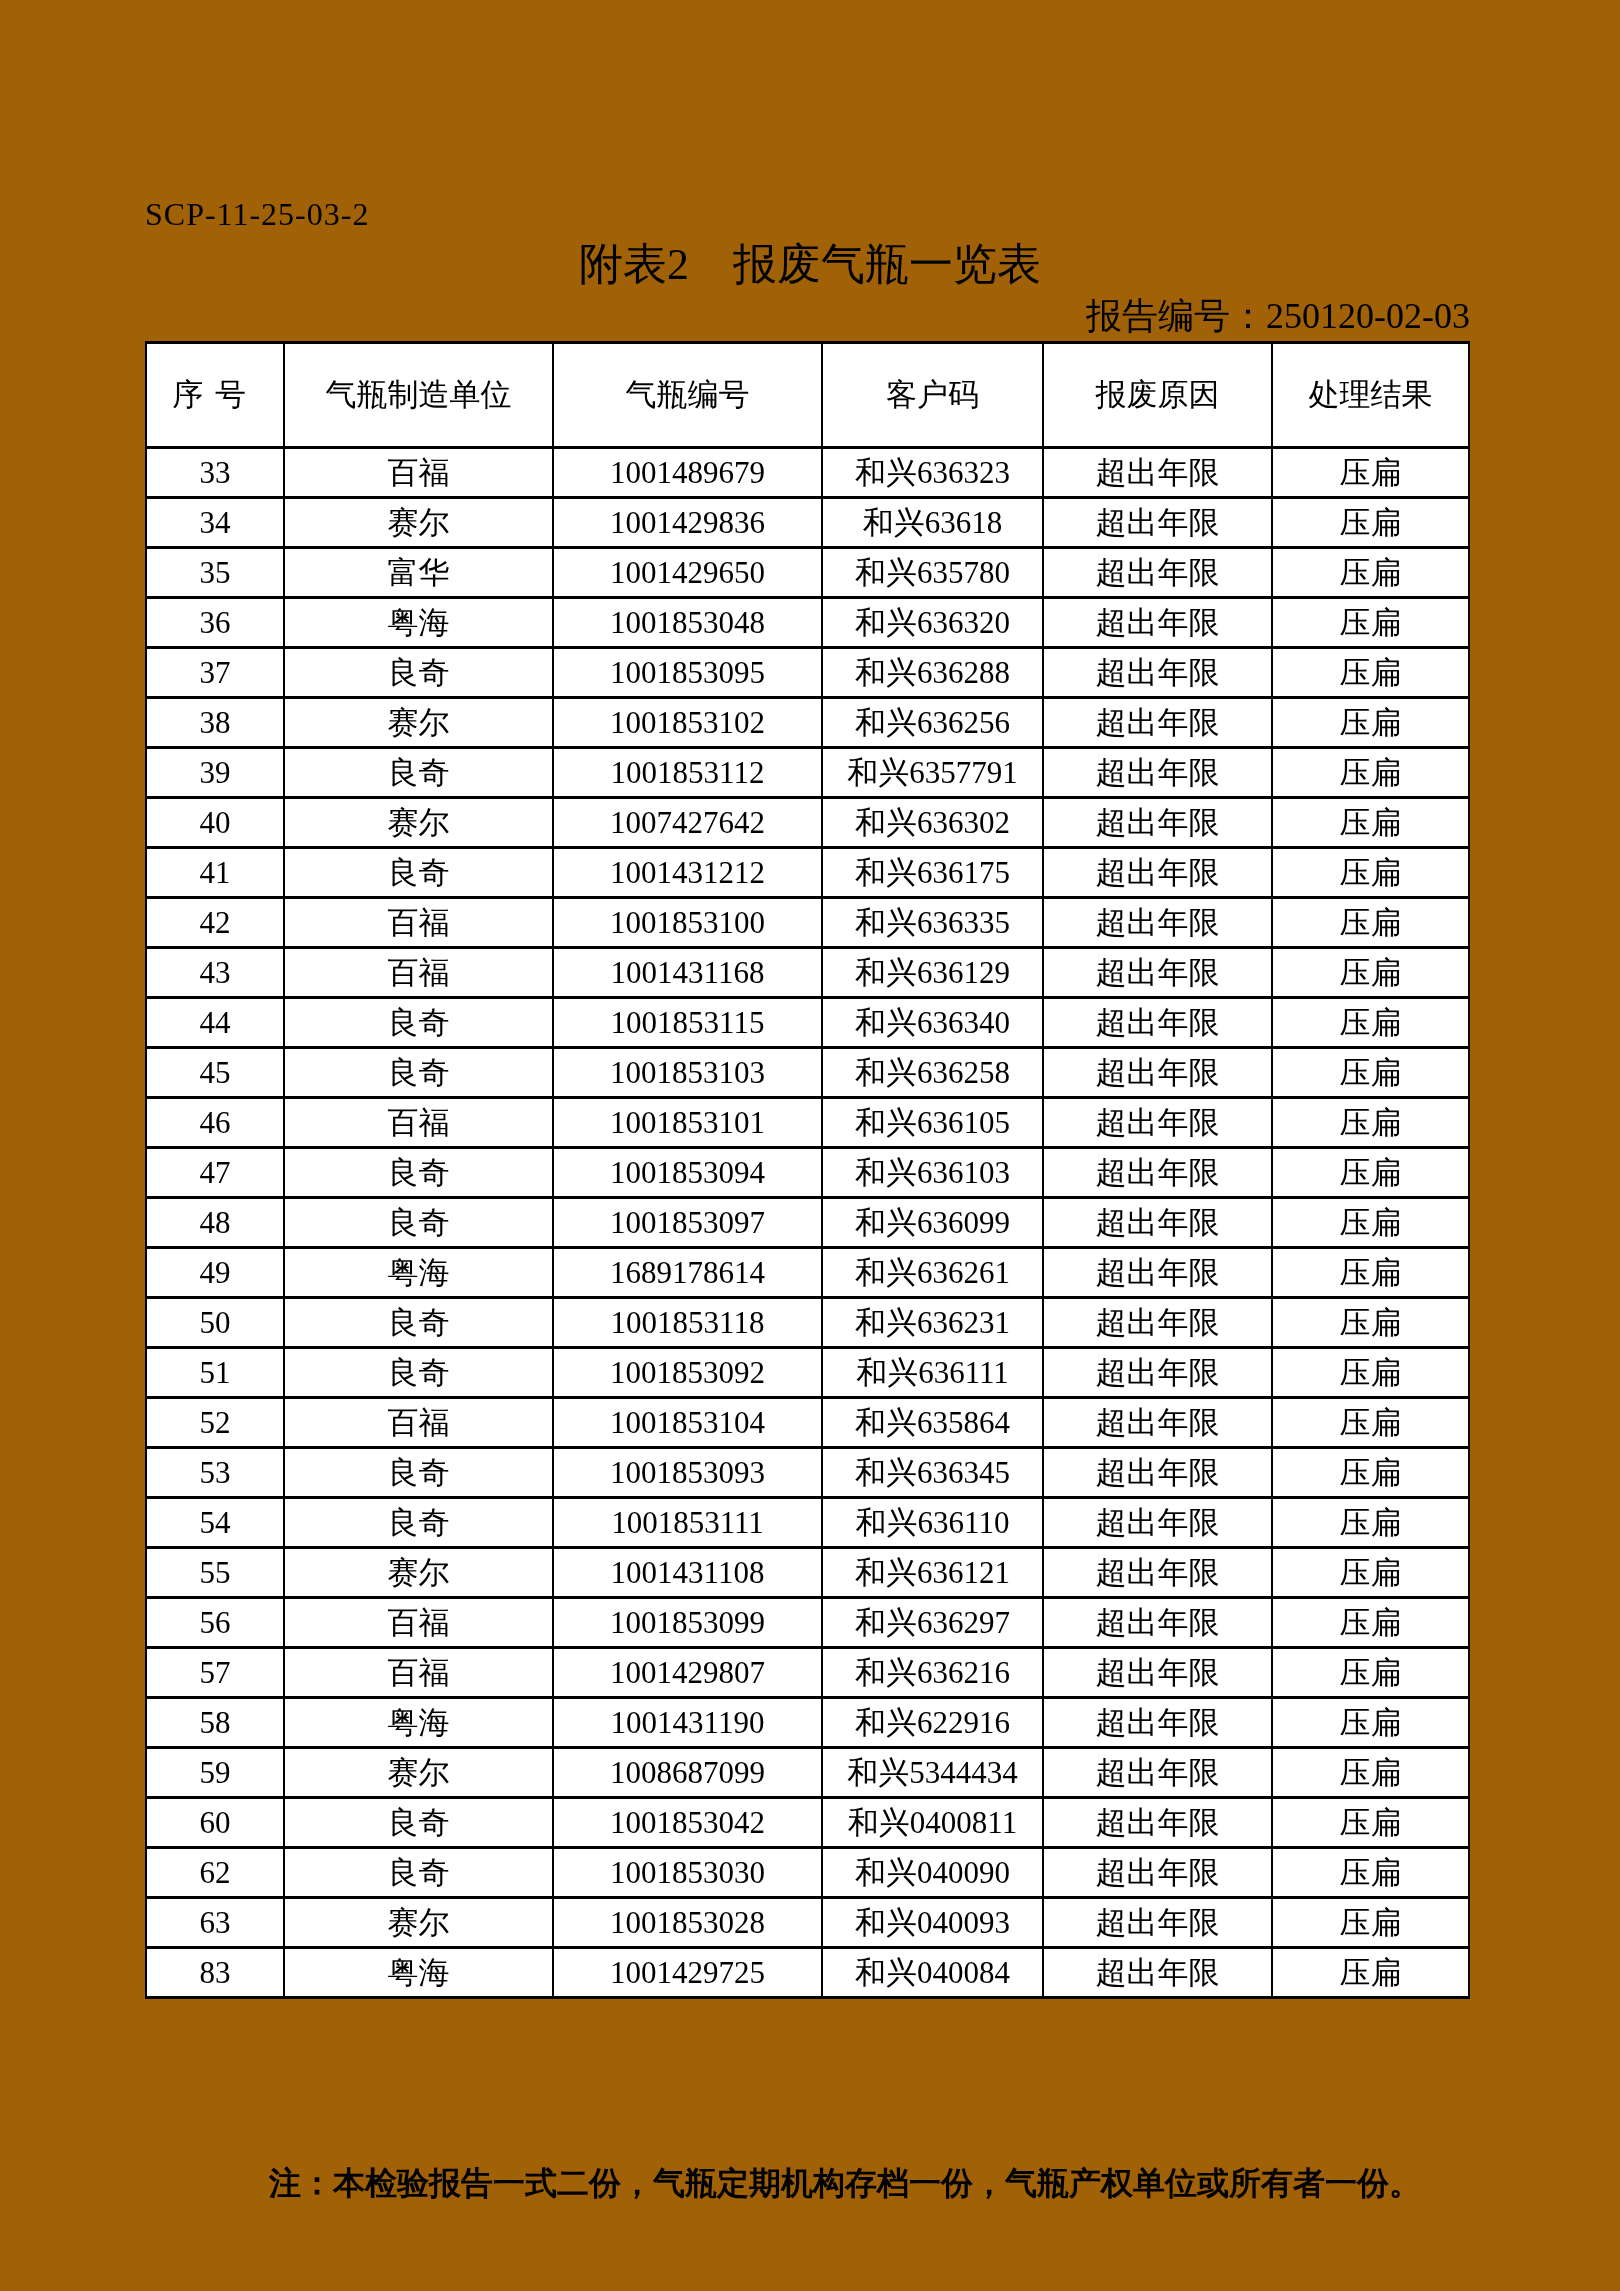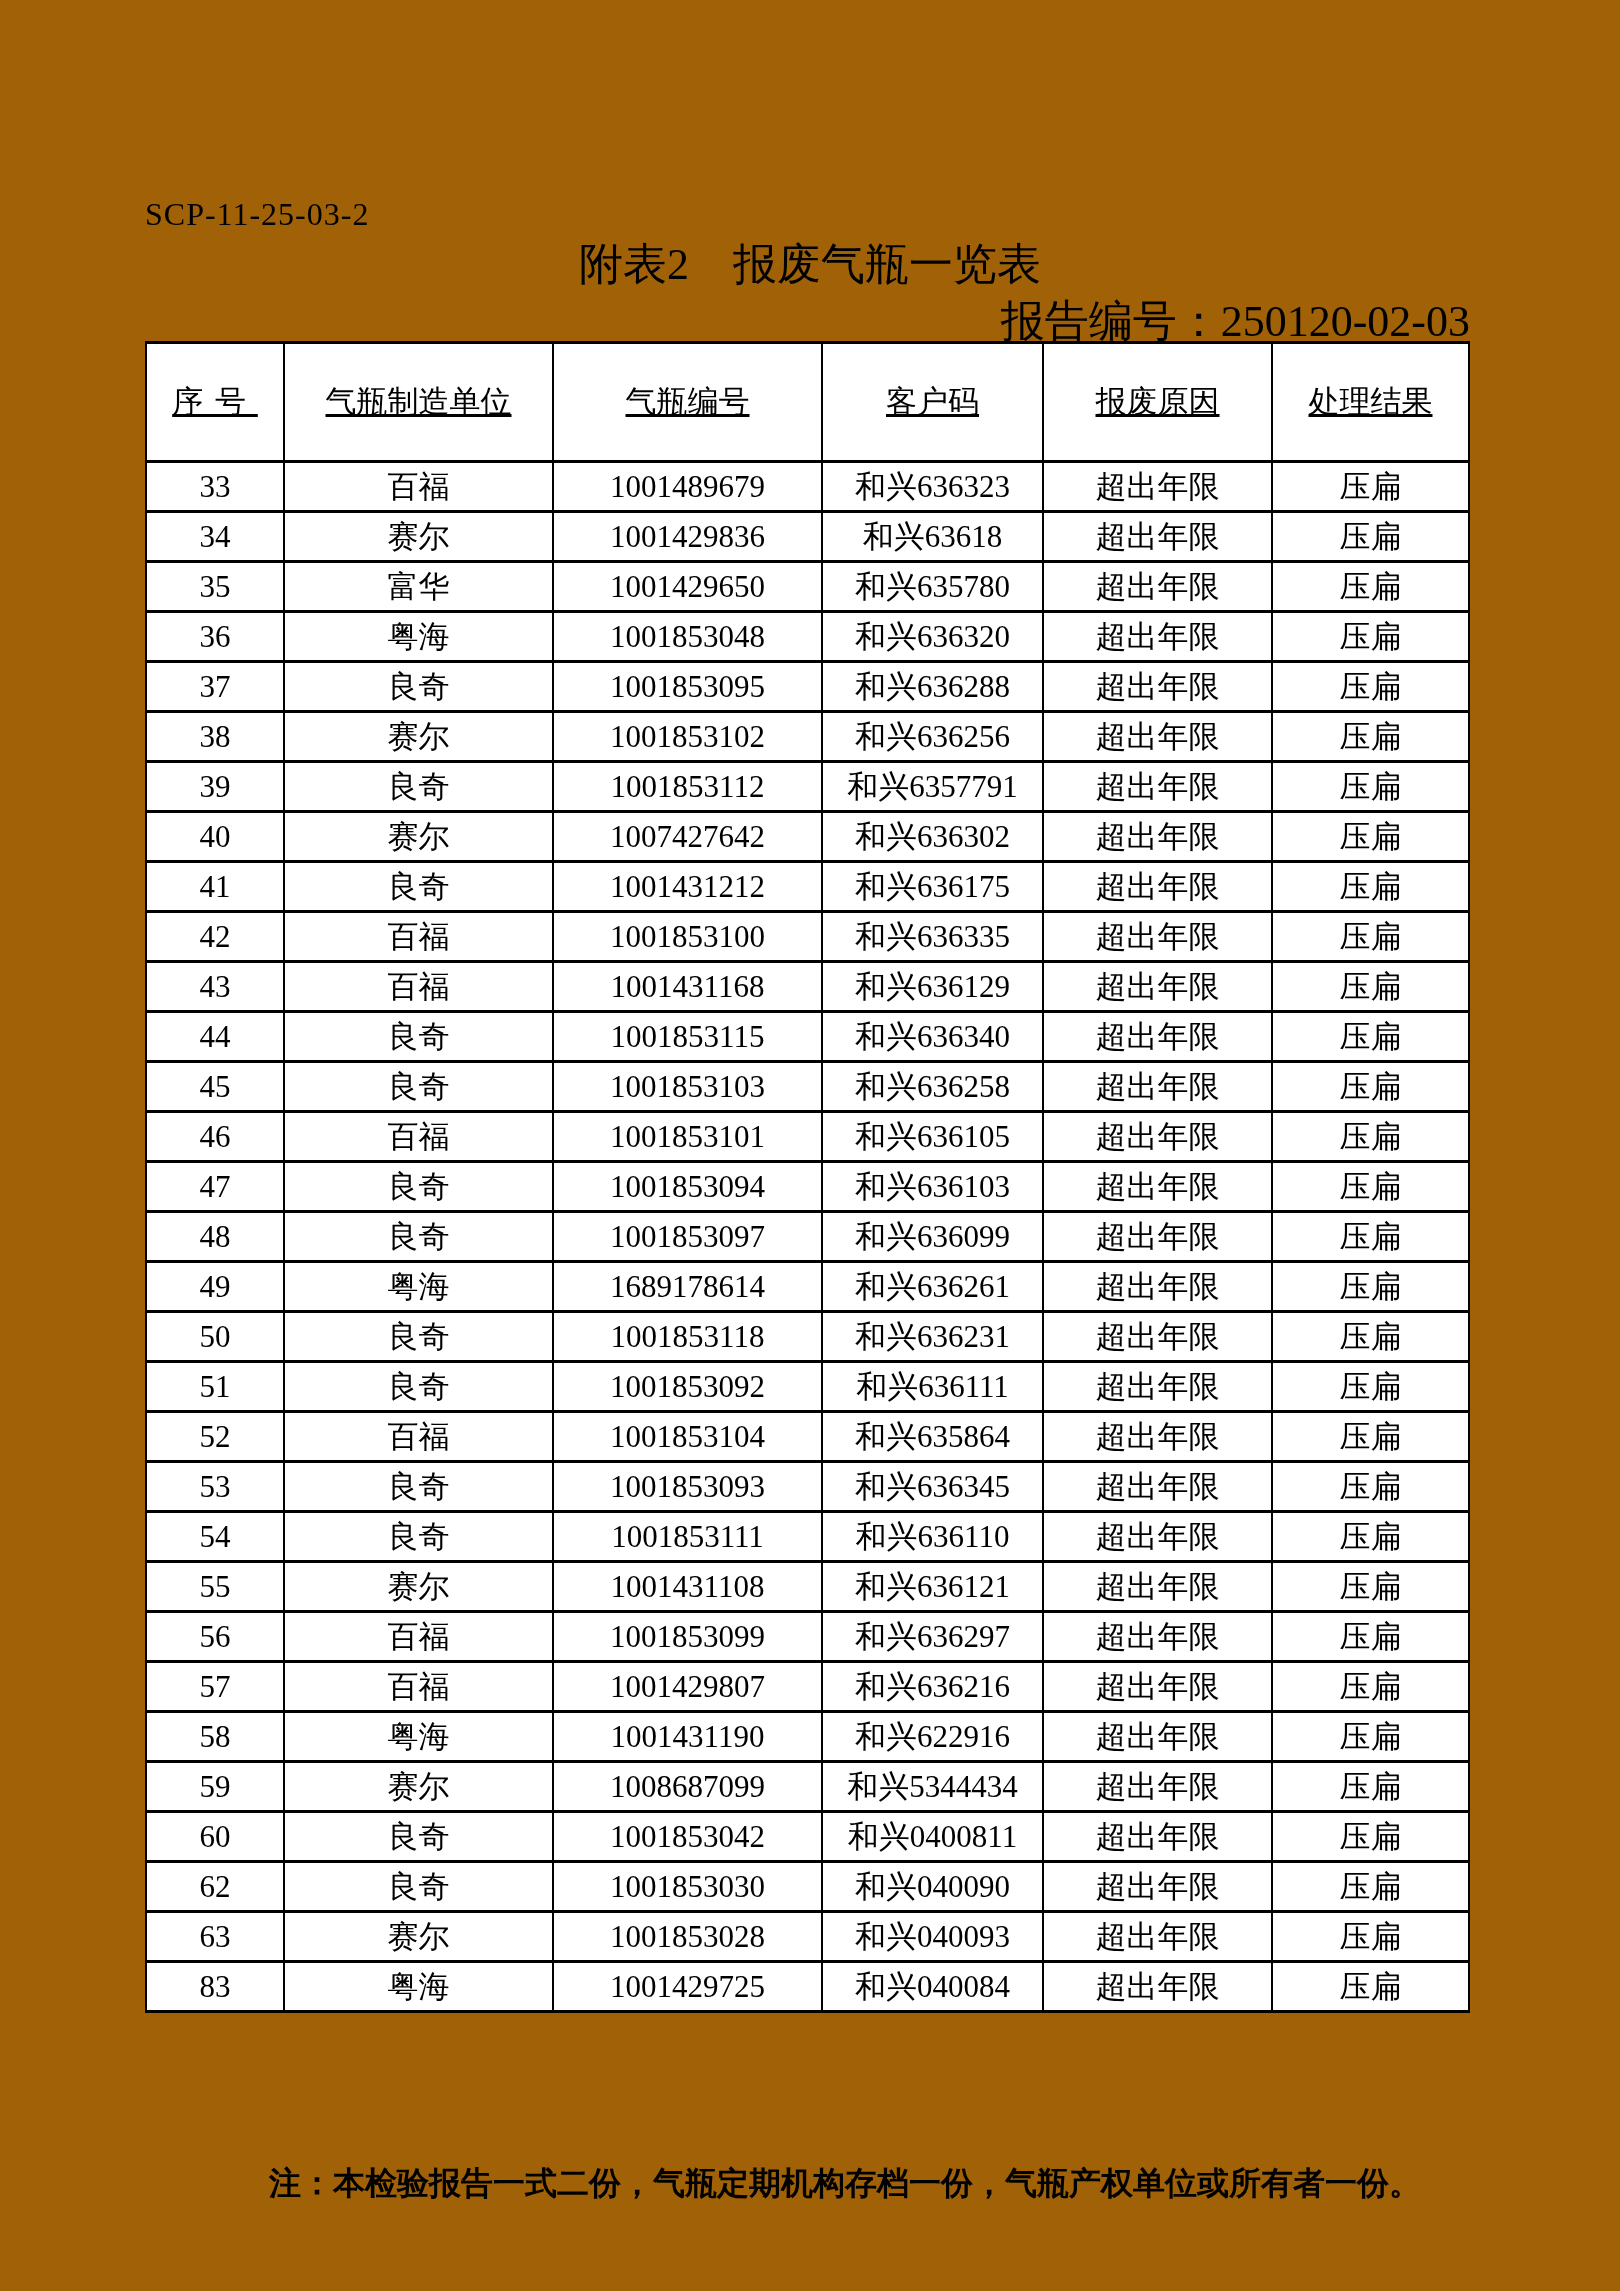--- a/index.html
+++ b/index.html
@@ -27,21 +27,21 @@
     top: 235px;
     width: 100%;
     text-align: center;
     font-size: 44px;
     white-space: nowrap;
   }
   .report-no-line {
     position: absolute;
     top: 292px;
     right: 150px;
-    font-size: 44px;
+    font-size: 36px;
     white-space: nowrap;
   }
   table.scrap-table {
     position: absolute;
     left: 145px;
     top: 341px;
     width: 1322px;
     border-collapse: collapse;
     table-layout: fixed;
     background: #fff;
@@ -53,21 +53,21 @@
     border-top: 3.9px solid #000;
     border-bottom: 3.9px solid #000;
     text-align: center;
     vertical-align: middle;
     font-weight: normal;
     font-size: 31px;
     overflow: hidden;
     white-space: nowrap;
     padding: 0;
   }
-  table.scrap-table thead tr { height: 119px; text-decoration: underline; }
+  table.scrap-table thead tr { height: 105px; }
   table.scrap-table tbody tr { height: 50px; padding-left: 32px; }
   th.col-serial { letter-spacing: 11.8px; padding-left: 11.8px; }
   col.c-serial   { width: 138px; }
   col.c-maker    { width: 269px; }
   col.c-cylno    { width: 269px; }
   col.c-cust     { width: 221px; }
   col.c-reason   { width: 229px; }
   col.c-result   { width: 197px; }
   .foot-note {
     position: absolute;

